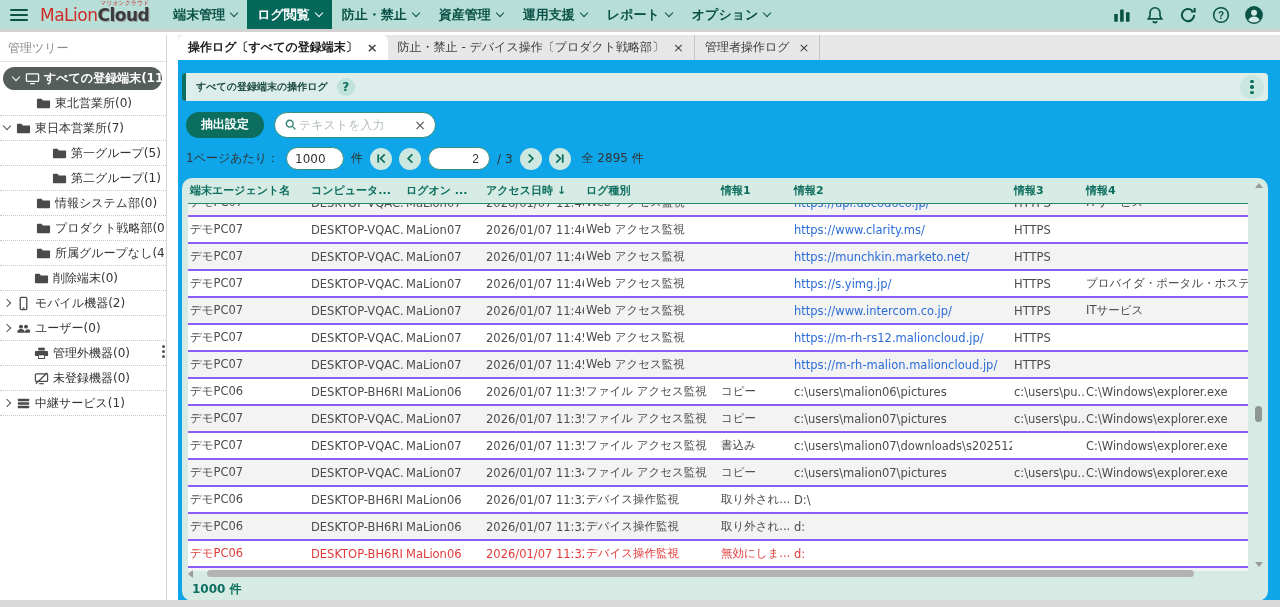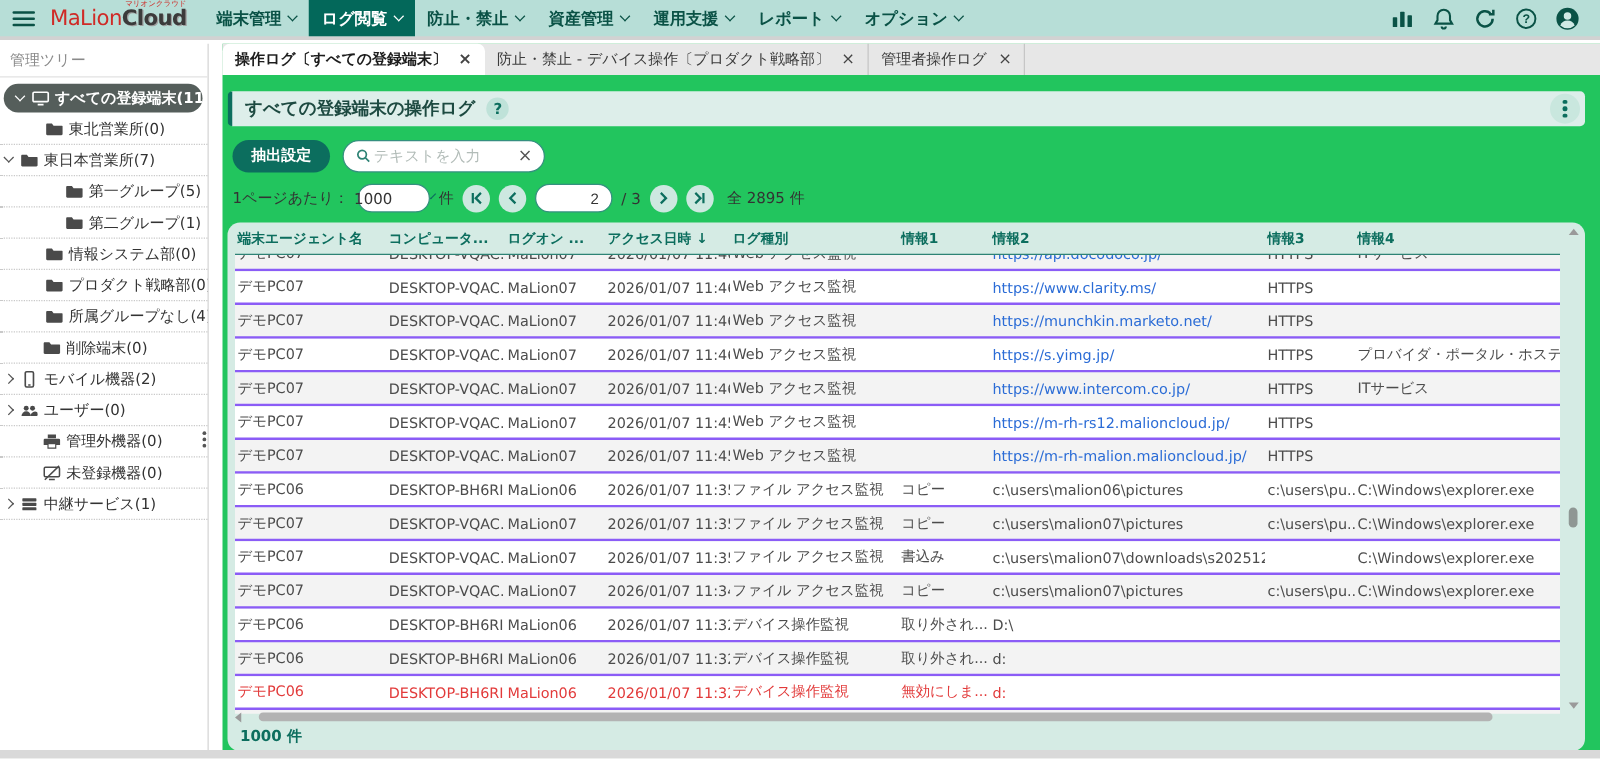--- a/index.html
+++ b/index.html
@@ -41,52 +41,52 @@
   .depth1x { padding-left:32px; }
   .depth2 { padding-left:34px; }
   .depth3 { padding-left:50px; }
   .tree-item.selected { background:#555e5b; color:#fff; border-radius:12px; margin:1px 4px 1px 3px; border-bottom:none; height:23px; }
   .tree-item.selected .icon, .tree-item.selected .tree-exp { color:#fff; }
   .tree-item.selected .tree-label { font-weight:bold; }
   .tree-kebab { position:absolute; right:1px; top:4px; display:flex; flex-direction:column; gap:2px; }
   .tree-kebab i { width:3px; height:3px; background:#555; border-radius:50%; display:block; }
 
   
-  .main { position:absolute; top:35px; left:178px; right:0; bottom:7px; background:#22c55e; }
+  .main { position:absolute; top:35px; left:178px; right:0; bottom:7px; background:#0ea5e9; }
   .tab-bar { height:25px; background:#e7e7e7; display:flex; align-items:stretch; }
   .tab { display:flex; align-items:center; padding:0 10px; font-size:12px; color:#3c3c3c;
          border-right:1px solid #c6c6c6; cursor:pointer; white-space:nowrap; }
   .tab.active { background:#fff; font-weight:bold; color:#1d1d1d; border-right:none; border-radius:6px 6px 0 0; }
   .tab-close { margin-left:9px; font-size:13px; color:#444; line-height:1; }
 
   .content { position:relative; padding:0 10px 0 4px; }
 
   .panel-head { margin:13px 2px 0 0; height:28px; background:#ddeeea; border-radius:4px;
                 border-left:4px solid #0c6e5e; display:flex; align-items:center; padding:0 4px 0 10px; }
-  .panel-title { font-size:14px; font-weight:bold; color:#1d4a41; }
+  .panel-title { font-size:10px; font-weight:bold; color:#1d4a41; }
   .help-badge { margin-left:9px; width:18px; height:18px; border-radius:50%; background:#bfe2d9; color:#0c6e5e;
                 font-size:12px; font-weight:bold; display:flex; align-items:center; justify-content:center; cursor:pointer; }
   .panel-kebab { margin-left:auto; width:24px; height:24px; border-radius:50%; background:#c9e7de; border:none;
                  display:flex; flex-direction:column; align-items:center; justify-content:center; gap:2px; cursor:pointer; }
   .panel-kebab i { width:3.5px; height:3.5px; background:#0c6e5e; border-radius:50%; display:block; }
 
   .controls { margin:10px 2px 0 4px; display:flex; align-items:center; gap:10px; height:27px; }
   .btn-extract { background:#0c6e5e; color:#fff; border:none; border-radius:14px; height:26px; padding:0 15px;
                  font-size:12px; font-weight:bold; cursor:pointer; }
   .searchbox { width:162px; height:26px; border:1.5px solid #35907f; border-radius:14px; background:#fff;
                display:flex; align-items:center; padding:0 9px; gap:2px; }
   .searchbox .icon { width:13px; height:13px; color:#2e8375; flex:0 0 auto; }
   .searchbox .icon svg { width:100%; height:100%; display:block; }
   .searchbox input { border:none; outline:none; flex:1; min-width:0; font-size:12px; color:#333; background:transparent; }
   .searchbox input::placeholder { color:#b2bcb8; }
   .search-clear { color:#555; font-size:14px; line-height:1; cursor:pointer; }
 
   .pager { margin:9px 2px 0 4px; display:flex; align-items:center; gap:7px; font-size:12px; color:#333; }
   .pill { border:1.3px solid #35907f; border-radius:12px; height:23px; background:#fff; display:flex; align-items:center; }
-  .per-page { width:58px; padding:0 8px; justify-content:center; color:#333; cursor:pointer;gap:32px; }
+  .per-page { width:58px; padding:0 8px; justify-content:space-between; color:#333; cursor:pointer;gap:32px; }
   .per-page .chev { color:#0c6e5e; margin-left:0; }
   .page-btn { width:22px; height:22px; border-radius:50%; background:#cde8e0; border:none; color:#0c6e5e;
               display:flex; align-items:center; justify-content:center; cursor:pointer; padding:0; }
   .page-btn svg { width:13px; height:13px; display:block; }
   .page-input { width:62px; padding:0 10px; }
   .page-input input { border:none; outline:none; width:100%; text-align:right; font-size:12px; color:#333; background:transparent; }
   .total { color:#333; margin-left:4px; }
 
   
   .table-panel { position:relative; margin:8px 2px 0 0; height:423px; background:#d5ebe4; border-radius:10px; overflow:hidden; }

